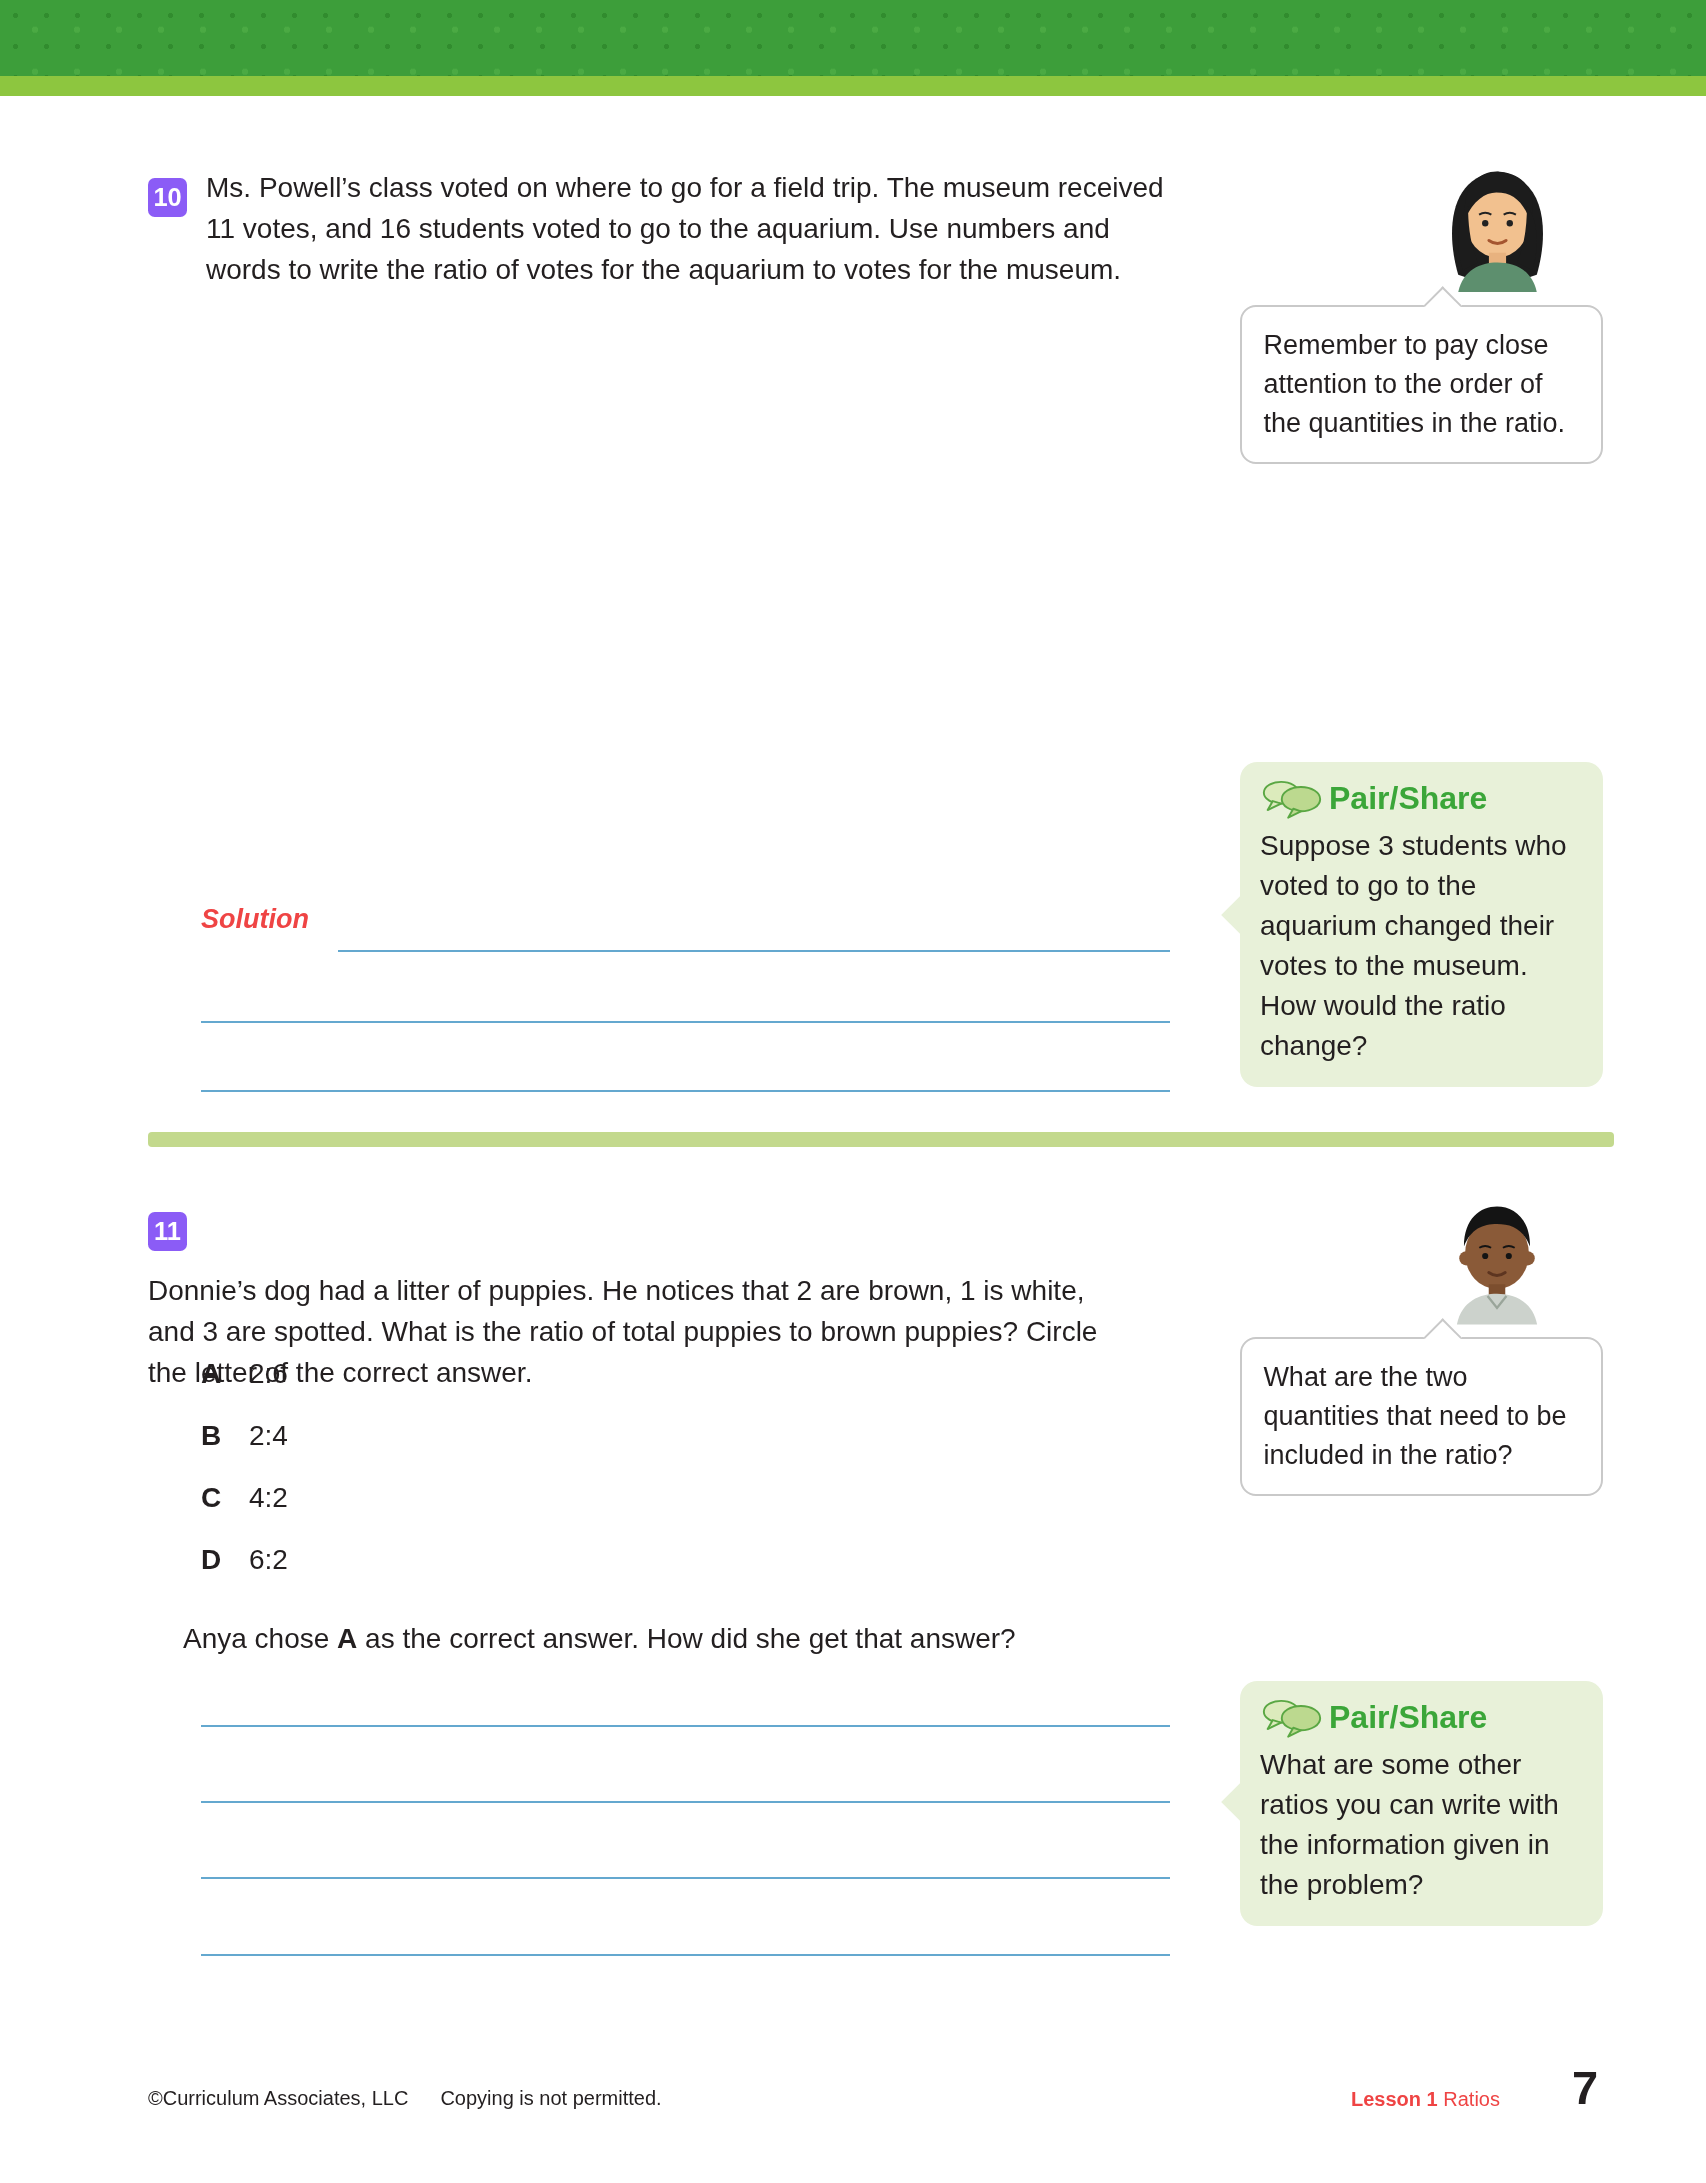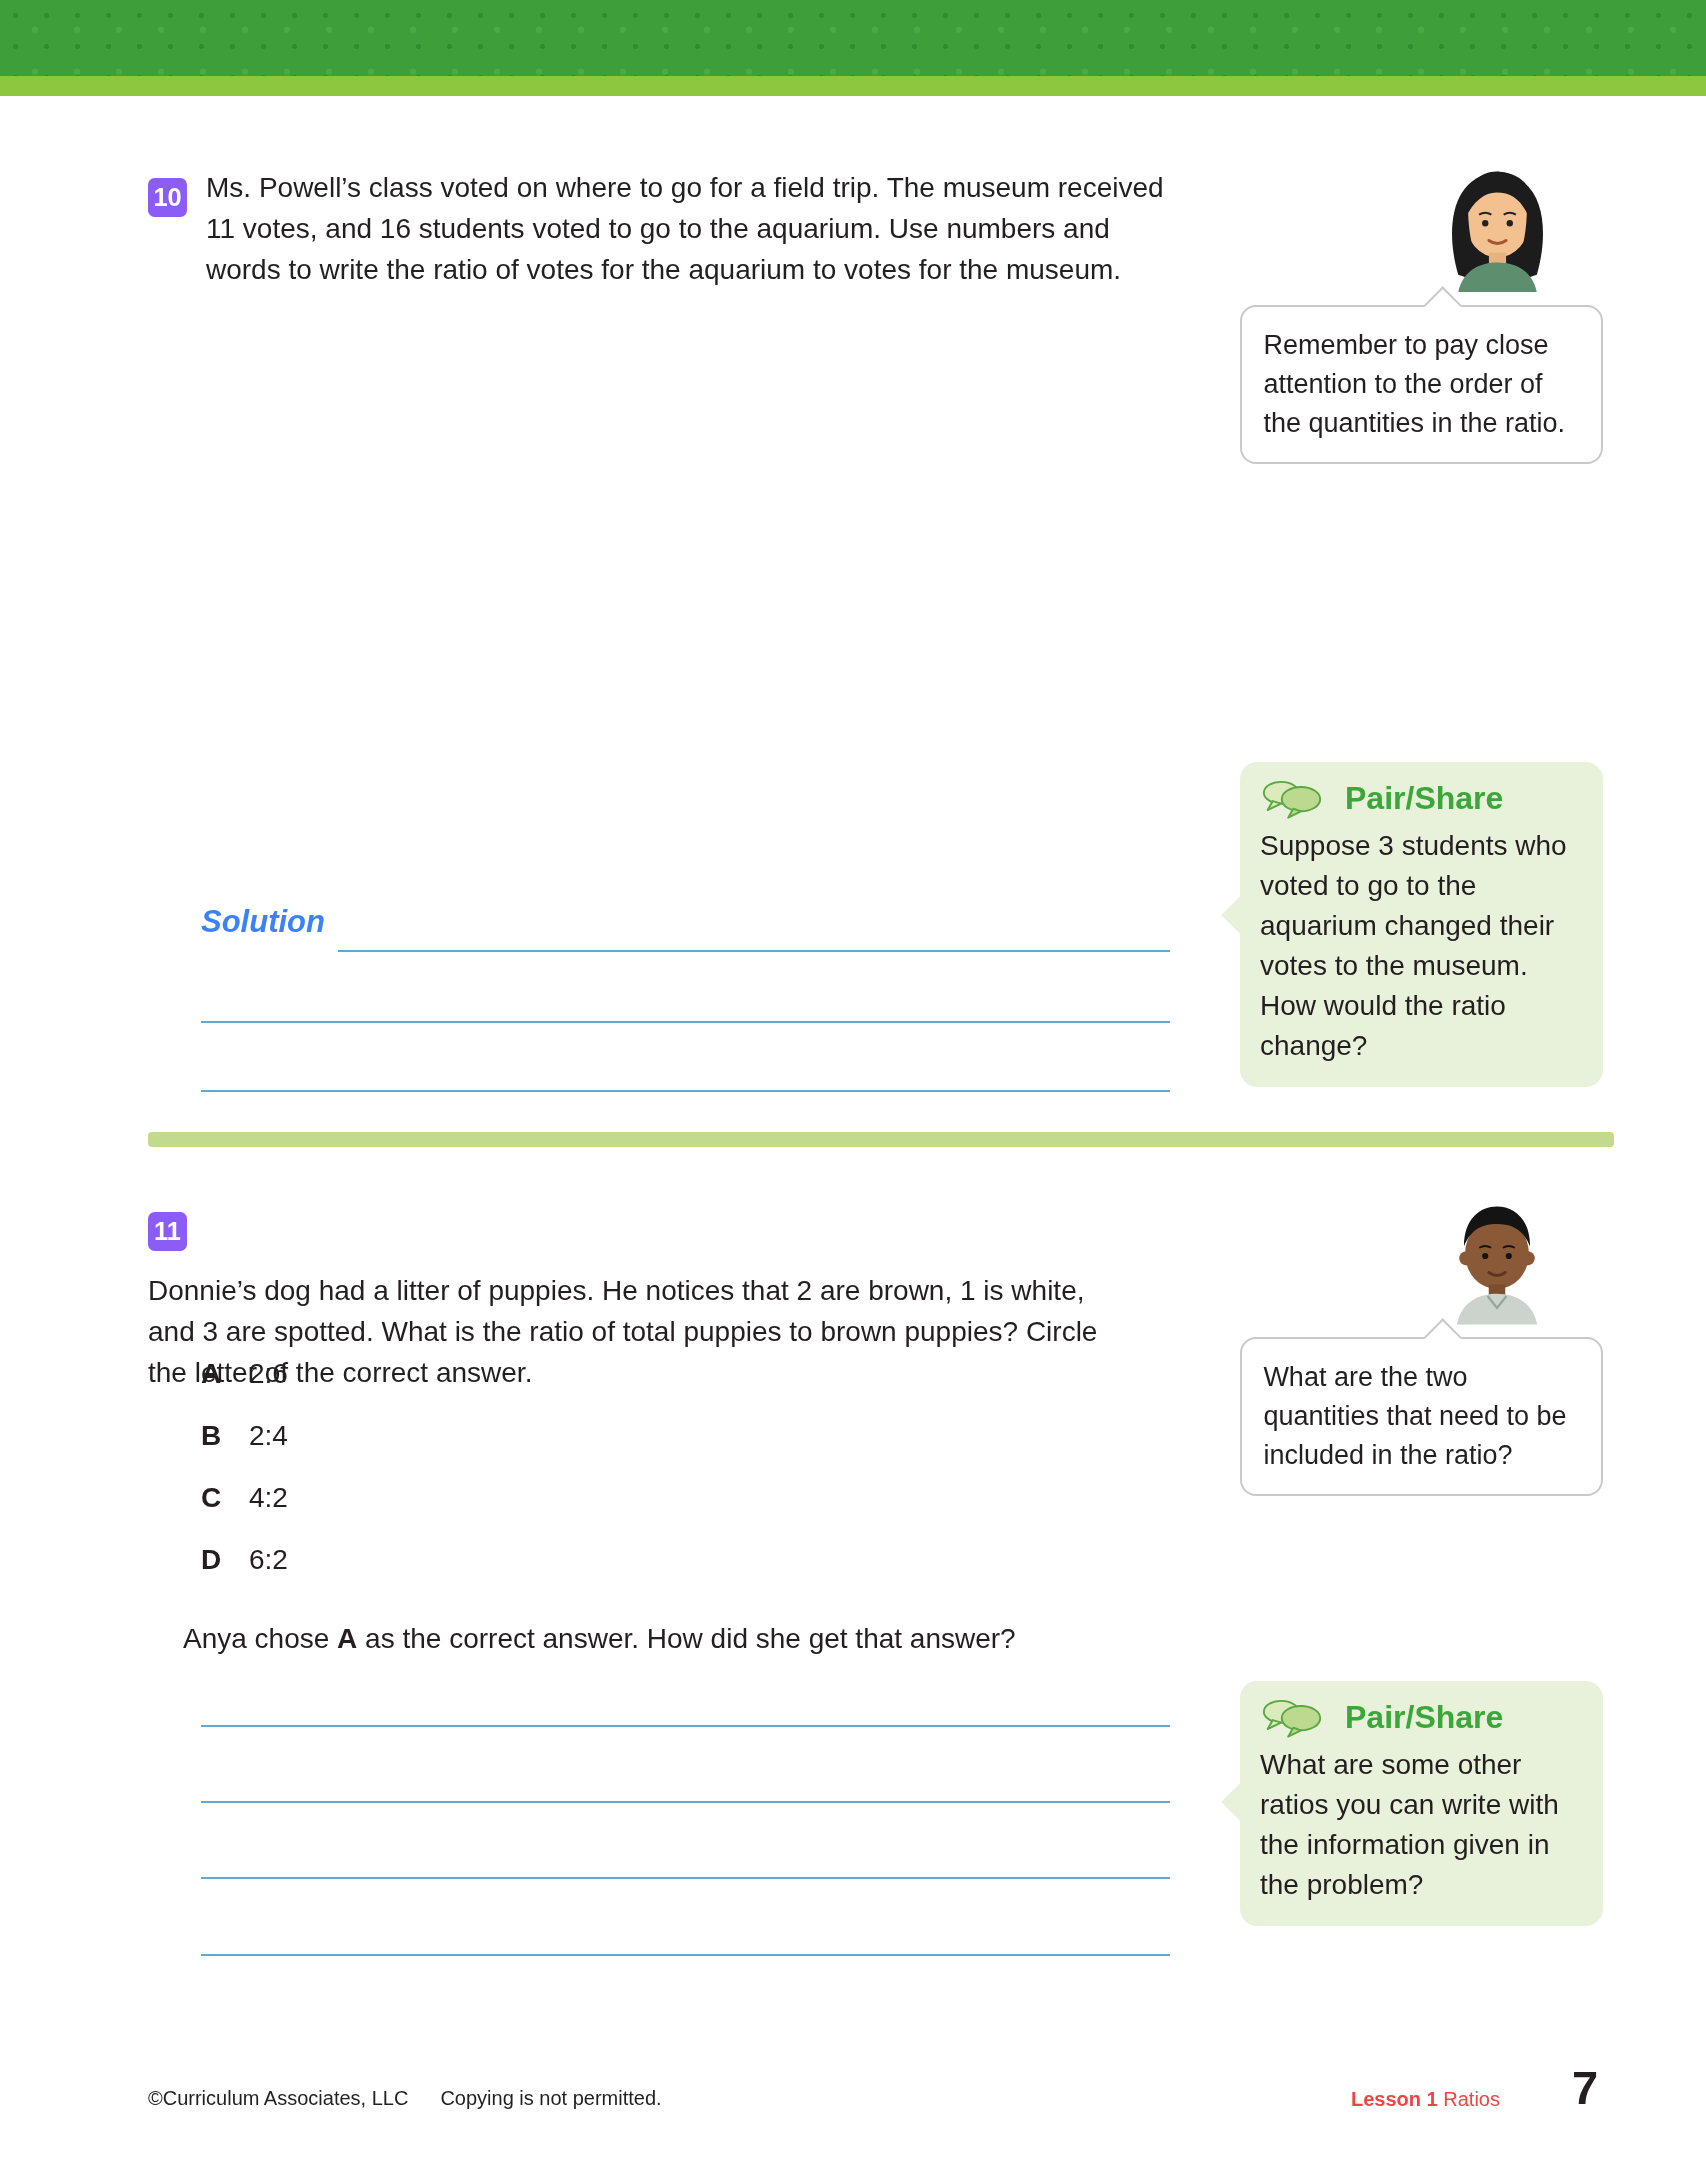--- a/index.html
+++ b/index.html
@@ -59,29 +59,29 @@
     border-radius:17.4px; padding:16px 20px 21.4px;
   }
   .ps1 { left:1240px; top:762px; }
   .ps2 { left:1240px; top:1681px; }
   .tail-left {
     position:absolute; left:-13.4px; width:28px; height:28px;
     background:#e8f1d9; transform:rotate(45deg);
   }
   .ps1 .tail-left { top:139px; }
   .ps2 .tail-left { top:107px; }
-  .ps-header { display:flex; align-items:center; gap:21px; }
+  .ps-header { display:flex; align-items:center; gap:5px; }
   .ps-icon { width:64px; height:41px; flex:none; }
   .ps-title { color:#3ba639; font-weight:bold; font-size:32px; }
   .ps-text { margin:6.7px 0 0 0; font-size:28px; line-height:40px; color:#231f20; }
 
   
   .solution-label {
     position:absolute; left:201px; top:904px;
-    font-size:31px; font-weight:bold; font-style:italic; color:#3b82f6;
+    font-size:27px; font-weight:bold; font-style:italic; color:#ef4444;
   }
   .write-line { position:absolute; height:0; border-top:2px solid #64a8cf; }
   .sol-line-1 { left:338px; top:950px; width:832px; }
   .sol-line-2 { left:201px; top:1021px; width:969px; }
   .sol-line-3 { left:201px; top:1090px; width:969px; }
   .ans-line-1 { left:201px; top:1725px; width:969px; }
   .ans-line-2 { left:201px; top:1801px; width:969px; }
   .ans-line-3 { left:201px; top:1877px; width:969px; }
   .ans-line-4 { left:201px; top:1954px; width:969px; }
 

